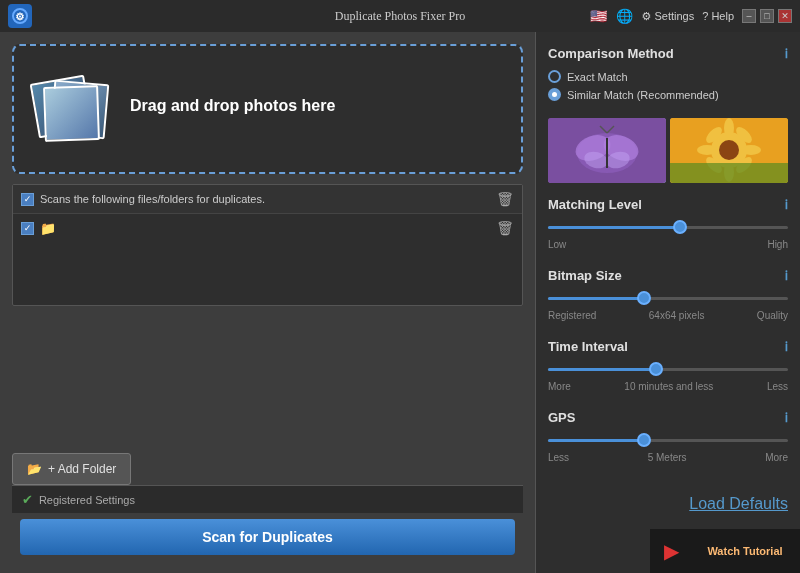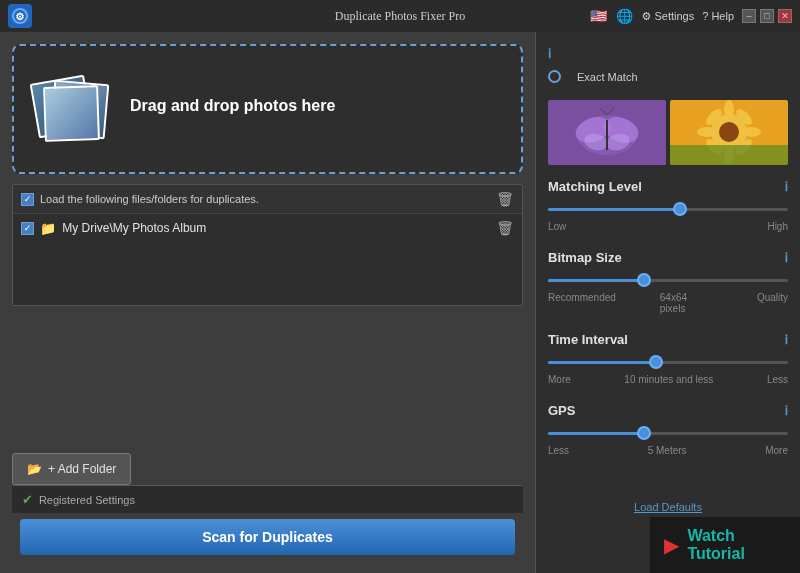--- a/index.html
+++ b/index.html
@@ -309,21 +309,21 @@
     .info-icon {
       color: #5599cc;
       font-size: 13px;
       cursor: pointer;
     }
 
     .comparison-section { margin-bottom: 12px; }
     .radio-row {
       display: flex;
       align-items: center;
-      gap: 16px;
+      gap: 6px;
       margin-bottom: 5px;
       cursor: pointer;
     }
     .radio-outer {
       width: 13px;
       height: 13px;
       border-radius: 50%;
       border: 2px solid #6a9fd8;
       display: flex;
       align-items: center;
@@ -397,23 +397,23 @@
       justify-content: space-between;
       font-size: 10px;
       color: #888;
       margin-top: 2px;
       margin-bottom: 6px;
       gap: 44px;
     }
 
     .load-defaults {
       color: #5599cc;
-      font-size: 11px;
-      cursor: pointer;
-      text-align: center;
+      font-size: 16px;
+      cursor: pointer;
+      text-align: right;
       text-decoration: underline;
       margin-top: 12px;
     }
 
     .panel-bottom-inner {
       display: flex;
       flex-direction: column;
     }
   </style>
 </head>
@@ -453,29 +453,28 @@
       </div>
       <div class="drop-zone-text">
         <h2>Drag and drop photos here</h2>
       </div>
     </div>
 
     <div class="scan-list">
       <div class="scan-list-header">
         <div class="scan-list-header-left">
           <div class="checkbox">✓</div>
-          <span>Load the following files/folders for duplicates.</span>
+          <span>Scans the following files/folders for duplicates.</span>
         </div>
         <span class="trash-icon">🗑</span>
       </div>
       <div class="scan-list-item">
         <div class="scan-list-item-left">
           <div class="checkbox">✓</div>
           <span class="folder-icon-small">📁</span>
-          <span>My Drive\My Photos Album</span>
         </div>
         <span class="trash-icon">🗑</span>
       </div>
     </div>
 
     <div style="flex:1"></div>
 
     <div class="panel-bottom-inner">
       <div class="bottom-bar">
         <button class="add-folder-btn">
@@ -493,26 +492,33 @@
         <button class="scan-btn">Scan for Duplicates</button>
       </div>
     </div>
 
   </div>
 
   <div class="right-panel">
 
     <div class="comparison-section">
       <div class="section-title">
+        <span>Comparison Method</span>
         <span class="info-icon">ℹ</span>
       </div>
       <div class="radio-row">
         <div class="radio-outer">
         </div>
         <span class="radio-label">Exact Match</span>
+      </div>
+      <div class="radio-row">
+        <div class="radio-outer selected">
+          <div class="radio-inner"></div>
+        </div>
+        <span class="radio-label">Similar Match (Recommended)</span>
       </div>
     </div>
 
     <div class="thumbnails">
       <div class="thumb thumb-butterfly">
         <svg width="118" height="65" viewBox="0 0 118 65">
           <rect width="118" height="65" fill="#7a4fa0"></rect>
           <ellipse cx="59" cy="35" rx="30" ry="20" fill="#9060c0" opacity="0.6"></ellipse>
           <ellipse cx="45" cy="30" rx="18" ry="12" fill="#b080e0" opacity="0.7" transform="rotate(-20,45,30)"></ellipse>
           <ellipse cx="73" cy="30" rx="18" ry="12" fill="#b080e0" opacity="0.7" transform="rotate(20,73,30)"></ellipse>
@@ -565,21 +571,21 @@
         <span>Bitmap Size</span>
         <span class="info-icon">ℹ</span>
       </div>
       <div class="slider-container">
         <div class="slider-track">
           <div class="slider-fill" style="width:40%"></div>
           <div class="slider-thumb" style="left:calc(40% - 7px)"></div>
         </div>
       </div>
       <div class="slider-labels">
-        <span>Recommended</span>
+        <span>Registered</span>
         <span>64x64 pixels</span>
         <span>Quality</span>
       </div>
     </div>
 
     <div class="slider-section">
       <div class="section-title">
         <span>Time Interval</span>
         <span class="info-icon">ℹ</span>
       </div>
@@ -613,19 +619,19 @@
         <span>More</span>
       </div>
     </div>
 
     <div style="flex:1;"></div>
     <div class="load-defaults">Load Defaults</div>
 
     <div style="height: 40px; position: relative; margin-top: 8px;">
       <div style="position:absolute; right:-12px; bottom:-12px; background:#1a1a1a; padding:10px 14px; display:flex; align-items:center; gap:8px; cursor:pointer; width:150px;">
         <span style="color:#dd3333; font-size:20px;">▶</span>
-        <span style="font-size:16px; font-weight:bold; color:#14b8a6;">Watch Tutorial</span>
+        <span style="font-size:11px; font-weight:bold; color:#fdba74;margin-left:20px;">Watch Tutorial</span>
       </div>
     </div>
 
   </div>
 
 </div>
 
 </body></html>

